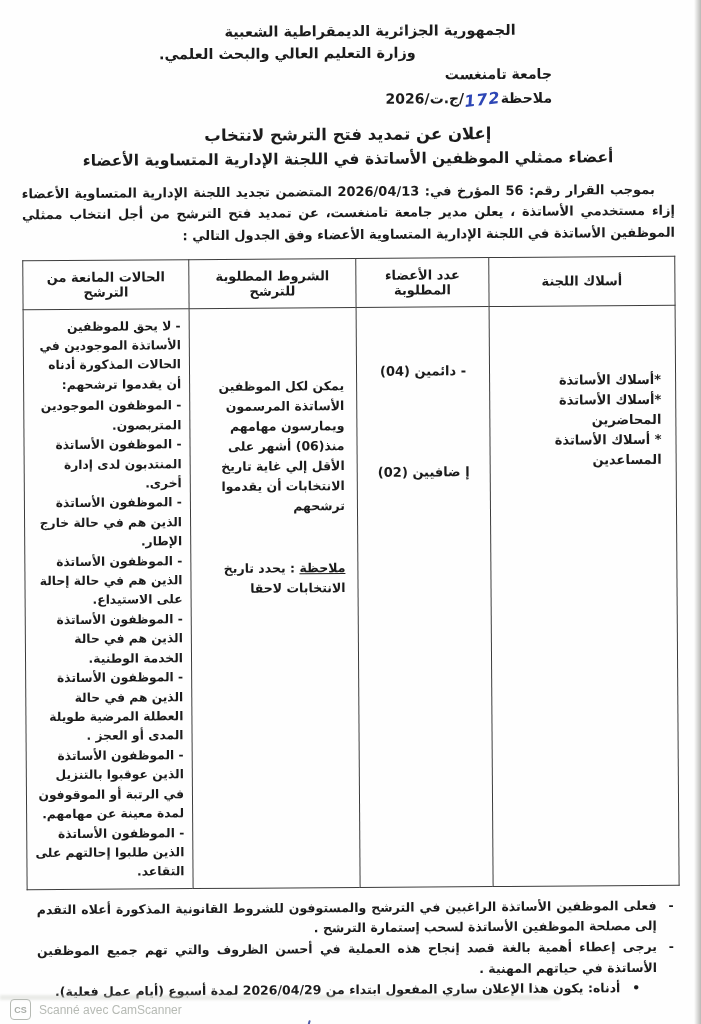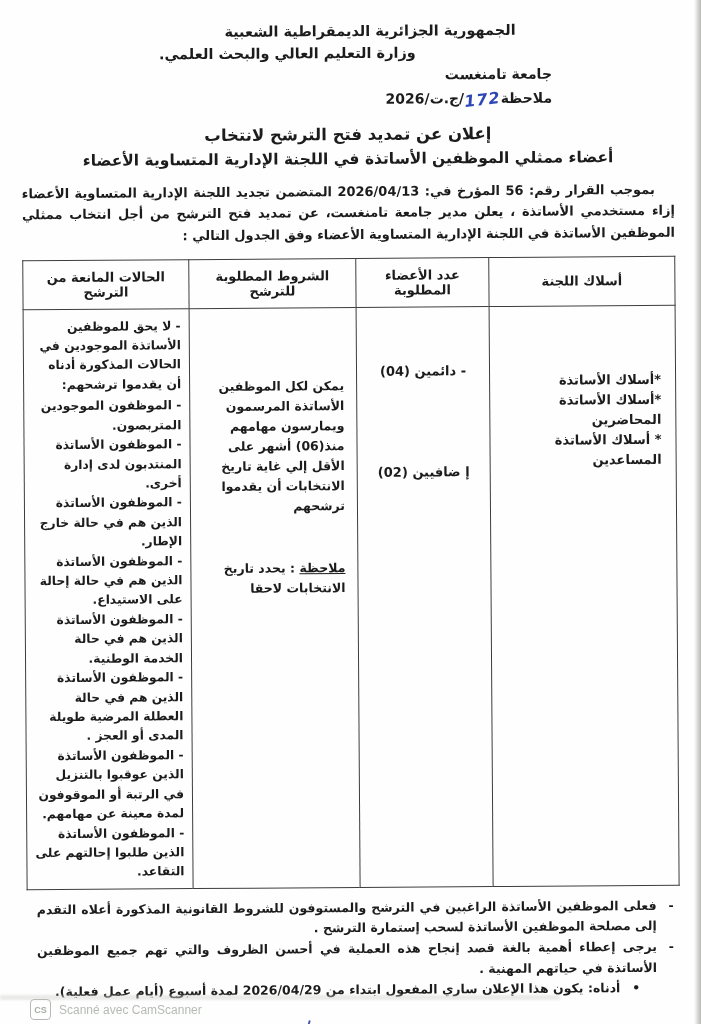--- a/index.html
+++ b/index.html
@@ -48,21 +48,21 @@
   .foot{margin:10px 6px 0 10px;font-size:12.5px;font-weight:700;line-height:1.65;}
   .foot .row{display:flex;gap:12px;align-items:flex-start;}
   .foot .row.note-row{padding-right:34px;}
   .foot .marker{flex:0 0 auto;}
   .foot .txt{text-align:justify;}
   
   .sig{position:relative;height:158px;margin-top:4px;}
   .sigink{position:absolute;left:0;top:0;width:100%;height:100%;z-index:4;pointer-events:none;}
   
   .cam{position:absolute;left:10px;bottom:4px;display:flex;align-items:center;gap:8px;
-    direction:ltr;font-family:"Liberation Sans",sans-serif;color:#b6bab4;font-size:12px;margin-left:20px;}
+    direction:ltr;font-family:"Liberation Sans",sans-serif;color:#b6bab4;font-size:12px;}
   .cs-badge{width:19px;height:19px;border:1.5px solid #b6bab4;border-radius:4px;
     display:flex;align-items:center;justify-content:center;font-size:9px;font-weight:700;
     color:#a9ada8;}
 </style>
 </head>
 <body>
 
 <div class="page">
   <div class="doc">
 

